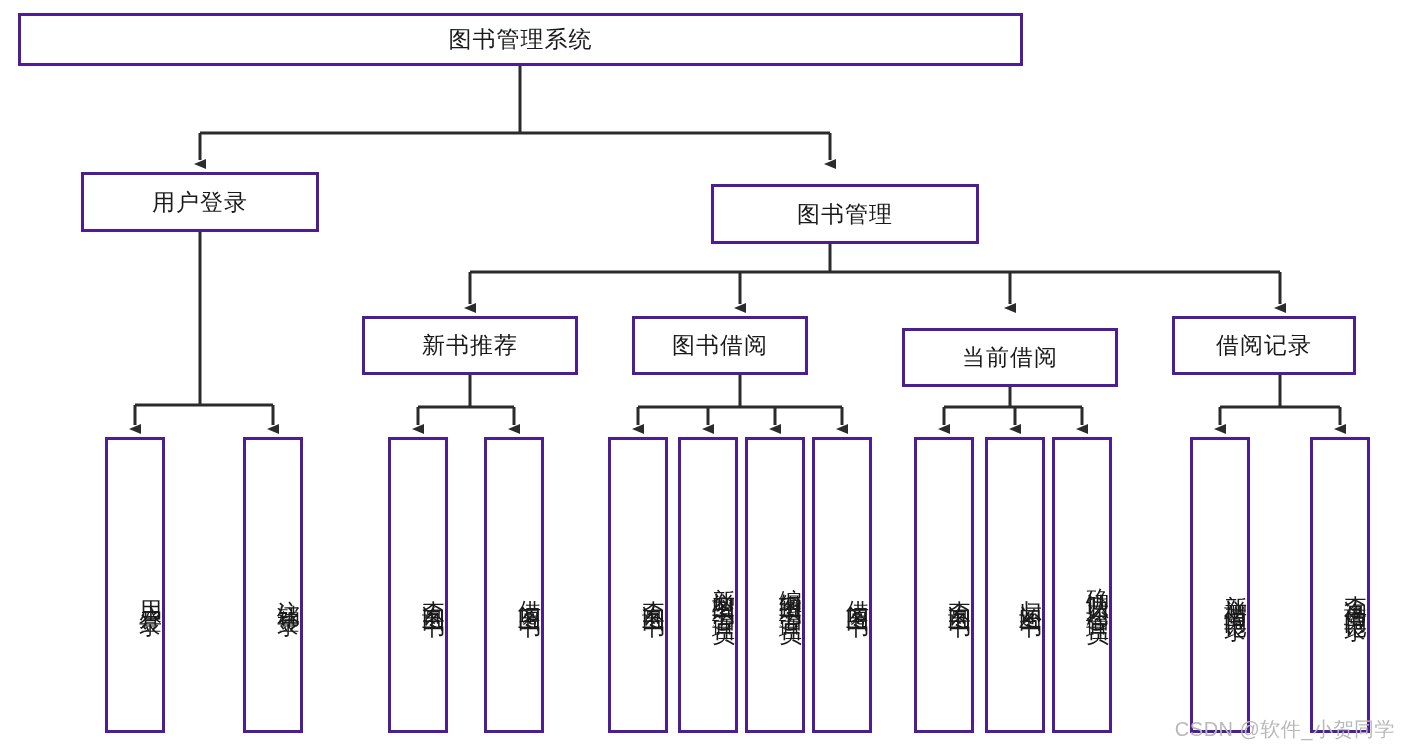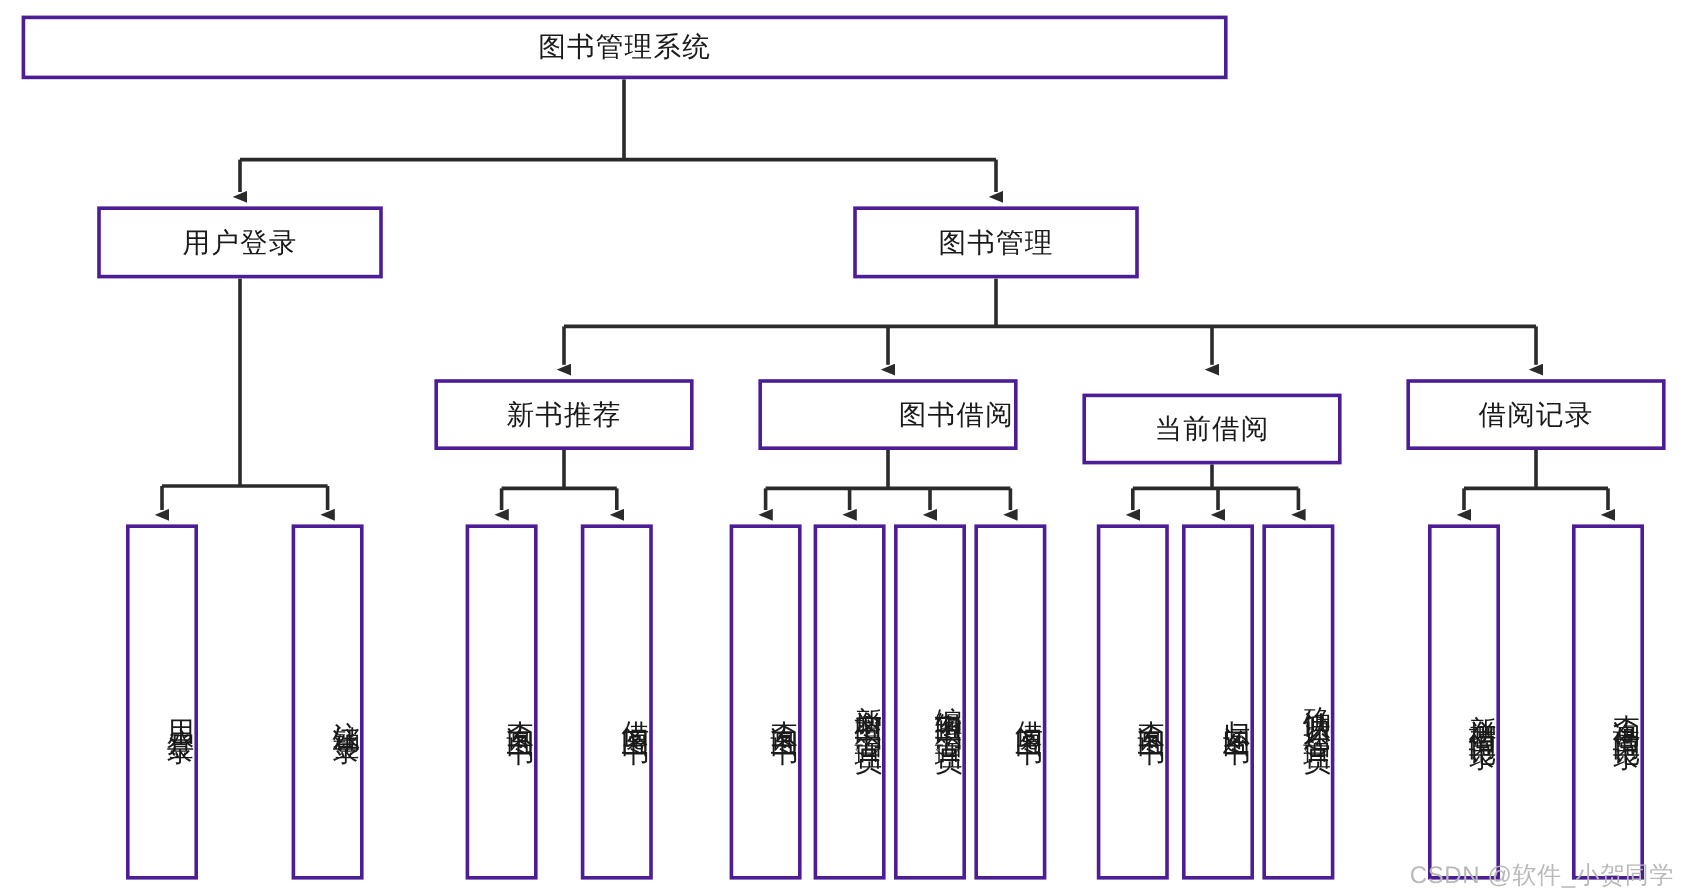--- a/index.html
+++ b/index.html
@@ -120,34 +120,34 @@
     </g>
   </svg>
 
   <div class="node node-h" style="left:18px; top:13px; width:1005px; height:53px;">
     <span>图书管理系统</span>
   </div>
 
   <div class="node node-h" style="left:81px; top:172px; width:238px; height:60px;">
     <span>用户登录</span>
   </div>
-  <div class="node node-h" style="left:711px; top:172px; width:238px; height:60px;">
+  <div class="node node-h" style="left:711px; top:184px; width:268px; height:60px;">
     <span>图书管理</span>
   </div>
 
   <div class="node node-h" style="left:362px; top:316px; width:216px; height:59px;">
     <span>新书推荐</span>
   </div>
-  <div class="node node-h" style="left:632px; top:316px; width:216px; height:59px;justify-content:flex-end;">
+  <div class="node node-h" style="left:632px; top:316px; width:176px; height:59px;">
     <span>图书借阅</span>
   </div>
   <div class="node node-h" style="left:902px; top:328px; width:216px; height:59px;">
     <span>当前借阅</span>
   </div>
-  <div class="node node-h" style="left:1172px; top:316px; width:216px; height:59px;">
+  <div class="node node-h" style="left:1172px; top:316px; width:184px; height:59px;">
     <span>借阅记录</span>
   </div>
 
   <div class="node node-v" style="left:105px; top:437px; width:60px; height:296px;">
     <span>用户登录</span>
   </div>
   <div class="node node-v" style="left:243px; top:437px; width:60px; height:296px;">
     <span>注销登录</span>
   </div>
 

